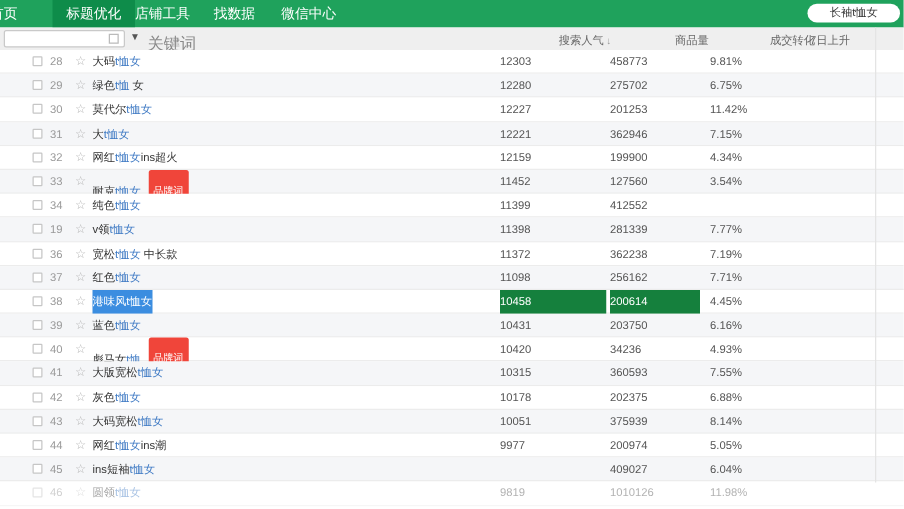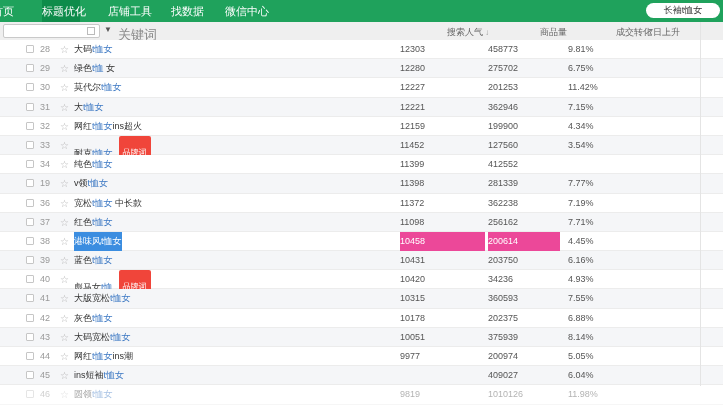--- a/index.html
+++ b/index.html
@@ -40,31 +40,31 @@
   .kw { position:absolute; left:74px; white-space:nowrap; cursor:pointer; }
   .seg-d { color:#333; } .seg-b { color:#3c78c3; }
   .kw.selected { background:#3b8de0; }
   .kw.selected .seg-d, .kw.selected .seg-b { color:#fff; }
   .badge { display:inline-block; margin-left:6px; background:#f0453a; color:#fff;
     font-size:8px; line-height:11px; padding:11px 4px; border-radius:2px; vertical-align:1px;text-align:right; }
   .val { position:absolute; text-align:left; color:#555; }
   .val.pop  { left:400px; width:85px; }
   .val.prod { left:488px; width:72px; }
   .val.conv { left:568px; width:70px; }
-  .val.hl { background:#ec4899; color:#fff; }
+  .val.hl { background:#15803d; color:#fff; }
   .vline { position:absolute; left:700px; top:22px; width:1px; height:364px; background:#e4e4e4; }
 </style>
 </head>
 <body>
 
 <div class="stage">
 
   <div class="navbar">
     <div class="nav-item" style="left:-8px;">首页</div>
-    <div class="nav-item active" style="left:42px; width:38px;">标题优化</div>
+    <div class="nav-item active" style="left:42px; width:66px;">标题优化</div>
     <div class="nav-item" style="left:108px;">店铺工具</div>
     <div class="nav-item" style="left:171px;">找数据</div>
     <div class="nav-item" style="left:225px;">微信中心</div>
     <div class="search-pill">长袖t恤女</div>
   </div>
 
   <div class="filterbar">
     <div class="select-box">
       <span class="select-checkbox"></span>
     </div>

